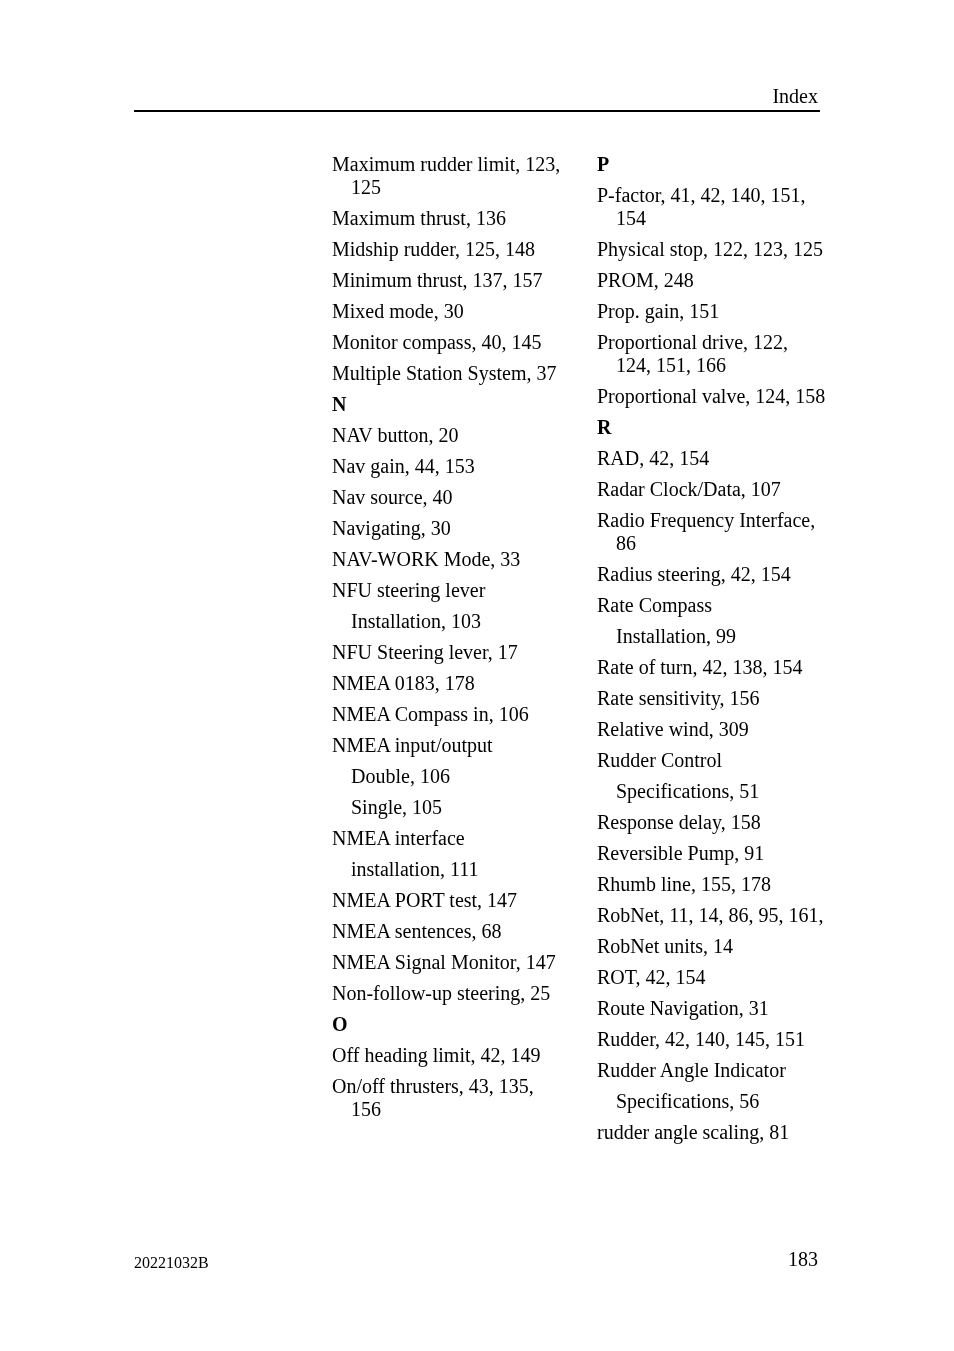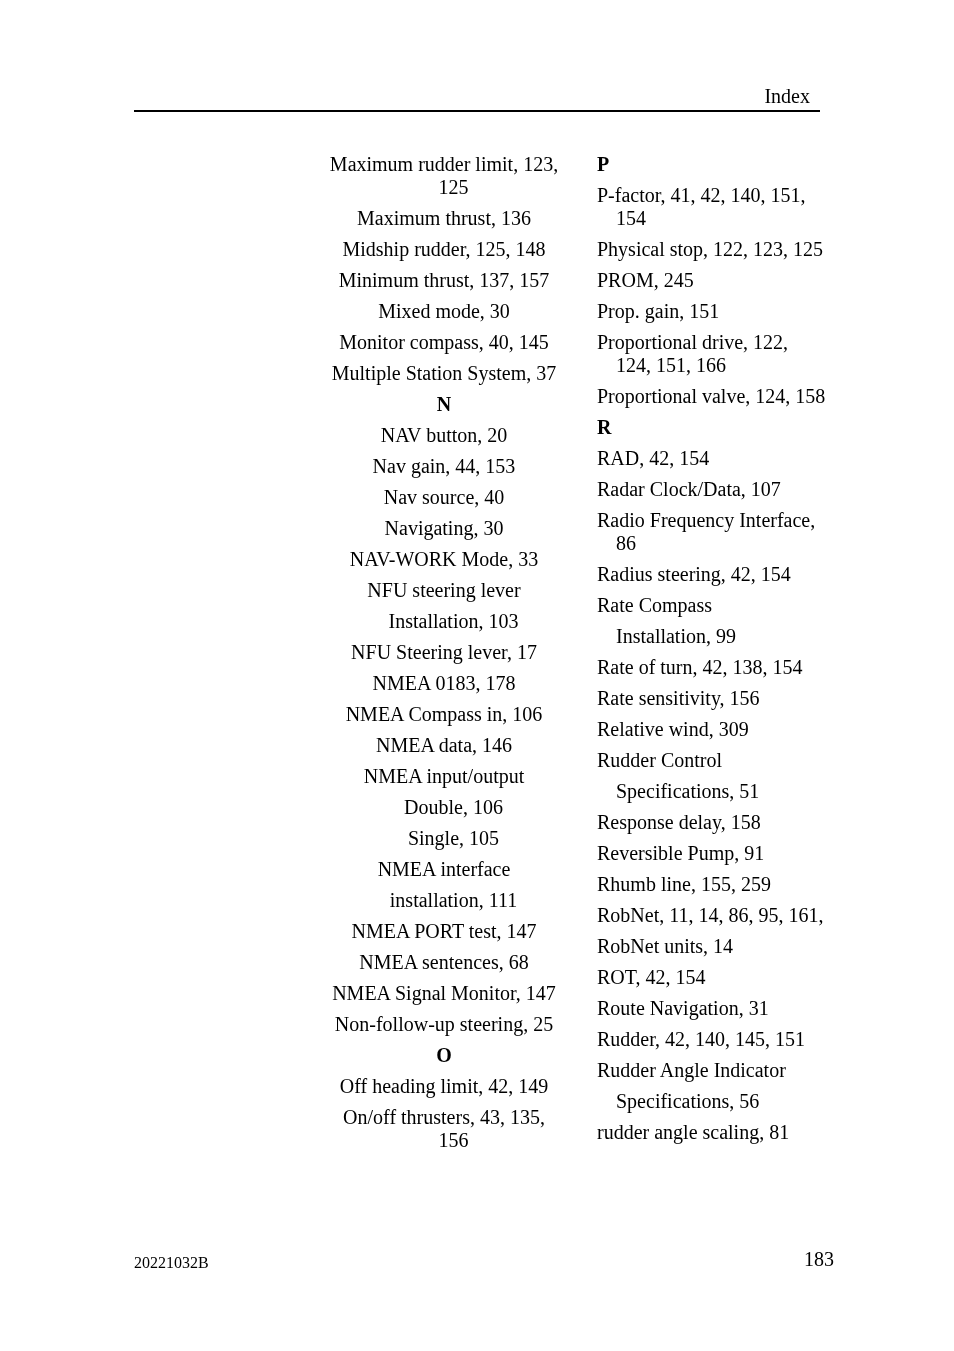--- a/index.html
+++ b/index.html
@@ -9,58 +9,58 @@
     width: 954px;
     height: 1351px;
     background: #ffffff;
     font-family: "Liberation Serif", "DejaVu Serif", serif;
     color: #000000;
     overflow: hidden;
   }
   .header-title {
     position: absolute;
     top: 85px;
-    right: 144px;
+    right: 136px;
     font-size: 20px;
     line-height: 23px;
   }
   .header-rule {
     position: absolute;
     top: 110px;
     left: 134px;
     width: 686px;
     border-top: 2px solid #000000;
   }
   .index-column {
     position: absolute;
     top: 153px;
     width: 268px;
   }
-  .col-0 { left: 310px; text-align: center; }
+  .col-0 { left: 332px; }
   .col-1 { left: 597px; }
   .block {
     font-size: 20px;
     line-height: 23px;
     margin-bottom: 8px;
   }
   .block.heading { font-weight: bold; }
   .line { white-space: nowrap; }
   .line.cont { padding-left: 19px; }
   .block.sub .line { padding-left: 19px; }
   .footer-doc-id {
     position: absolute;
     top: 1253px;
     left: 134px;
     font-size: 16px;
     line-height: 19px;
   }
   .footer-page-number {
     position: absolute;
     top: 1248px;
-    right: 120px;
+    right: 136px;
     font-size: 20px;
     line-height: 23px;
   }
 </style>
 </head>
 <body>
 
 <div class="page">
 
   <div class="header-title">Index</div>
@@ -117,23 +117,20 @@
       <div class="block entry">
         <div class="line">NFU Steering lever, 17</div>
       </div>
       <div class="block entry">
         <div class="line">NMEA 0183, 178</div>
       </div>
       <div class="block entry">
         <div class="line">NMEA Compass in, 106</div>
       </div>
       <div class="block entry">
-        <div class="line">NMEA data, 146</div>
-      </div>
-      <div class="block entry">
         <div class="line">NMEA input/output</div>
       </div>
       <div class="block sub">
         <div class="line">Double, 106</div>
       </div>
       <div class="block sub">
         <div class="line">Single, 105</div>
       </div>
       <div class="block entry">
         <div class="line">NMEA interface</div>
@@ -170,21 +167,21 @@
         <div class="line">P</div>
       </div>
       <div class="block entry">
         <div class="line">P-factor, 41, 42, 140, 151,</div>
         <div class="line cont">154</div>
       </div>
       <div class="block entry">
         <div class="line">Physical stop, 122, 123, 125</div>
       </div>
       <div class="block entry">
-        <div class="line">PROM, 245</div>
+        <div class="line">PROM, 248</div>
       </div>
       <div class="block entry">
         <div class="line">Prop. gain, 151</div>
       </div>
       <div class="block entry">
         <div class="line">Proportional drive, 122,</div>
         <div class="line cont">124, 151, 166</div>
       </div>
       <div class="block entry">
         <div class="line">Proportional valve, 124, 158</div>
@@ -226,21 +223,21 @@
       <div class="block sub">
         <div class="line">Specifications, 51</div>
       </div>
       <div class="block entry">
         <div class="line">Response delay, 158</div>
       </div>
       <div class="block entry">
         <div class="line">Reversible Pump, 91</div>
       </div>
       <div class="block entry">
-        <div class="line">Rhumb line, 155, 259</div>
+        <div class="line">Rhumb line, 155, 178</div>
       </div>
       <div class="block entry">
         <div class="line">RobNet, 11, 14, 86, 95, 161,</div>
       </div>
       <div class="block entry">
         <div class="line">RobNet units, 14</div>
       </div>
       <div class="block entry">
         <div class="line">ROT, 42, 154</div>
       </div>

